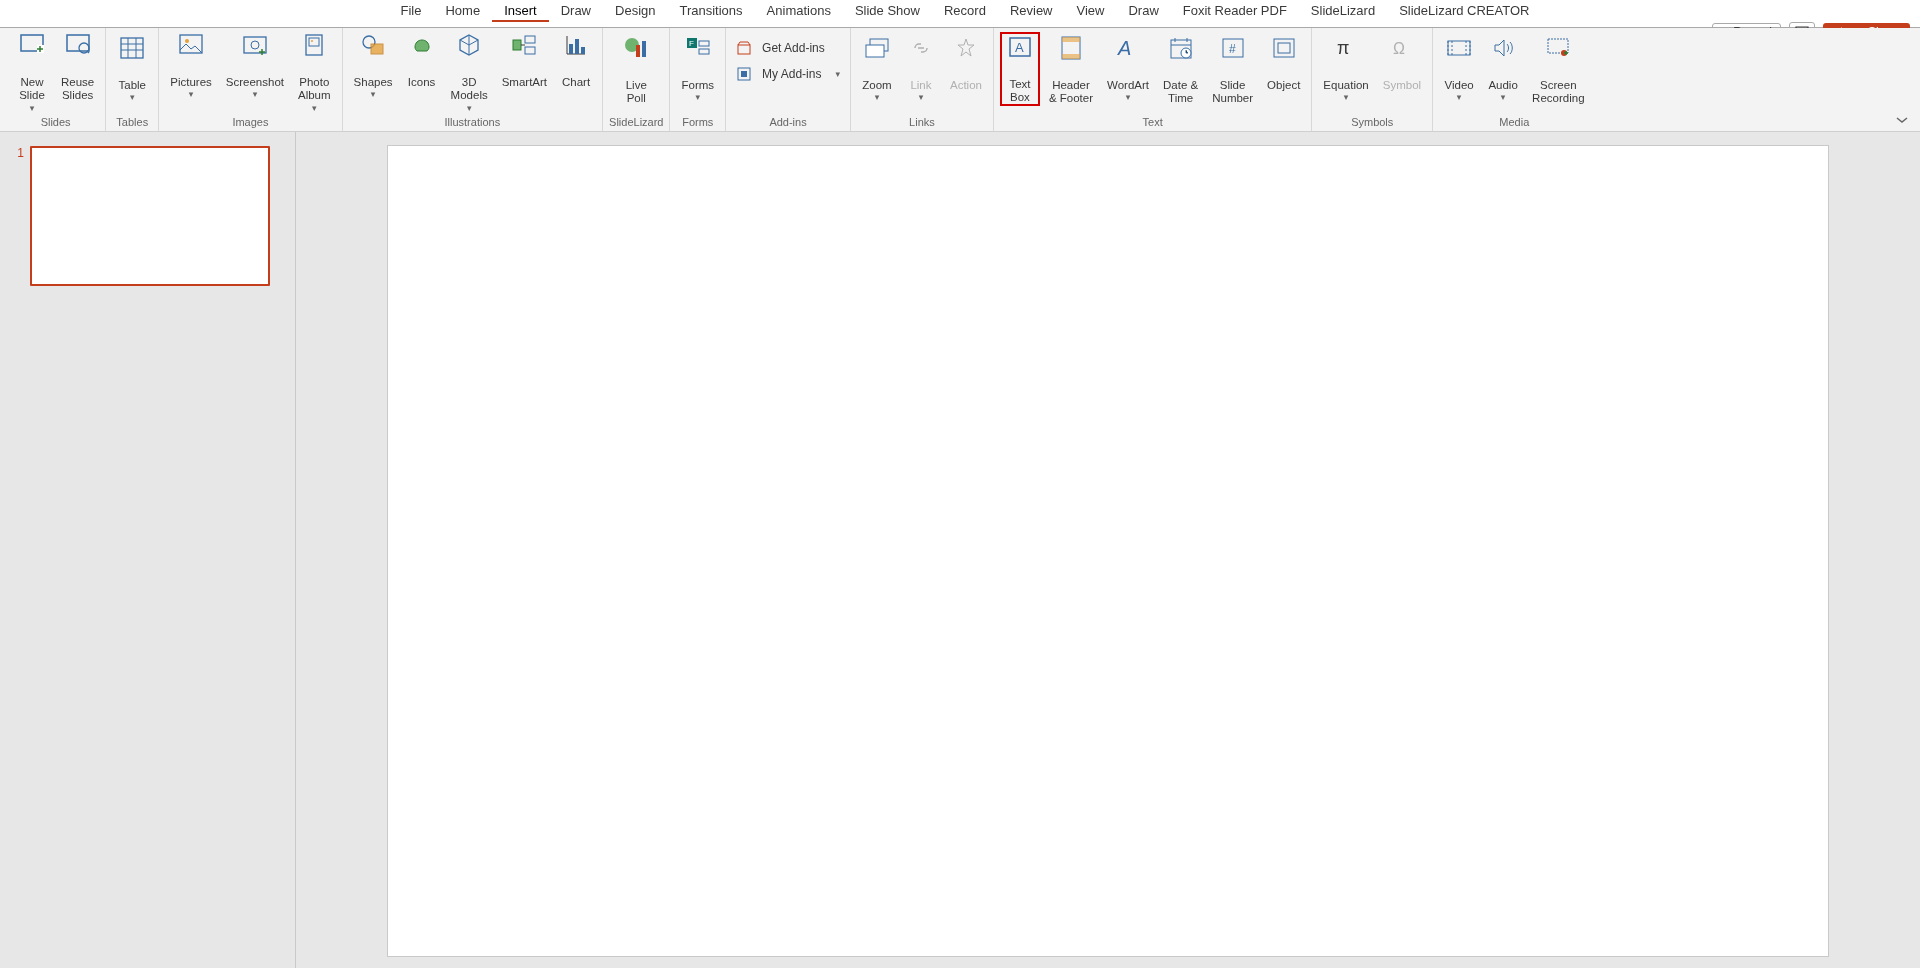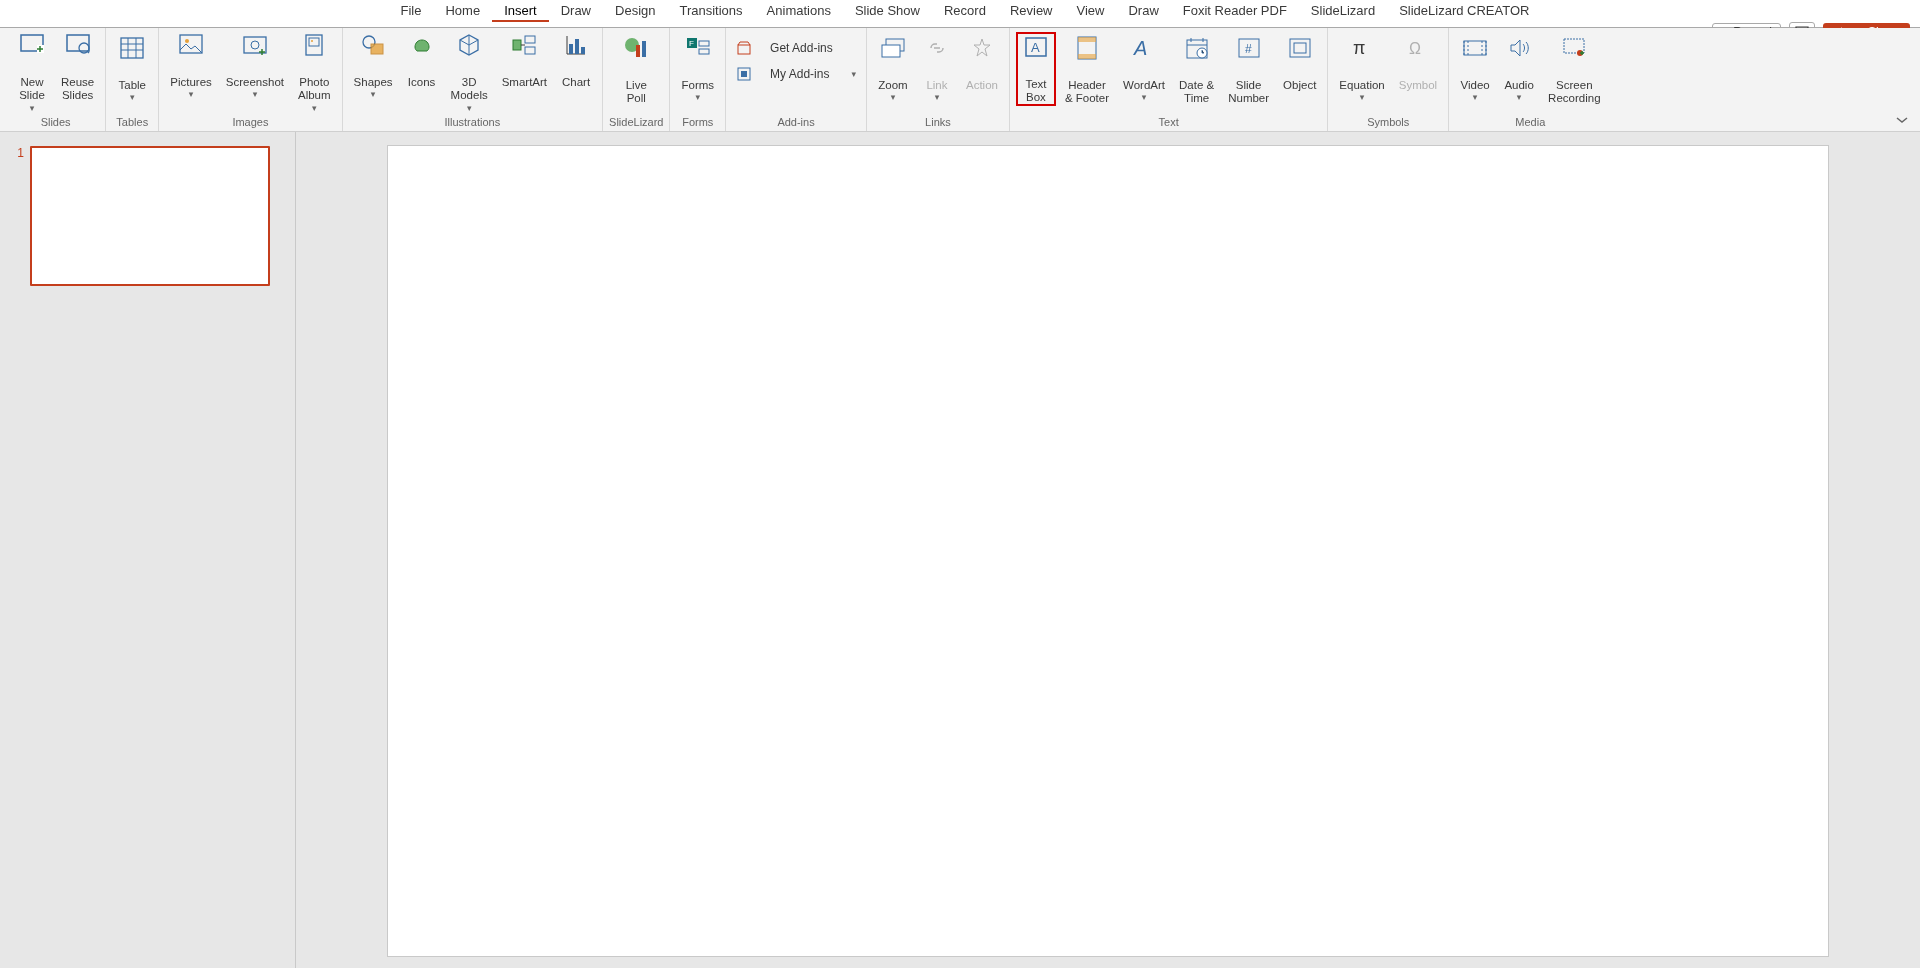--- a/index.html
+++ b/index.html
@@ -129,21 +129,21 @@
 
   .smallrow {
     display: flex;
     flex-direction: column;
     gap: 6px;
     padding-top: 6px;
   }
   .smallbtn {
     display: flex;
     align-items: center;
-    gap: 18px;
+    gap: 10px;
     font-size: 12px;
     color: #3a3a3a;
     padding: 2px 4px;
     cursor: pointer;
   }
   .smallbtn .ic-sm {
     width: 16px; height: 16px; display: inline-flex; align-items: center; justify-content: center;
   }
   .smallbtn .caret { font-size: 9px; color: #666; margin-left: 4px; }
 

